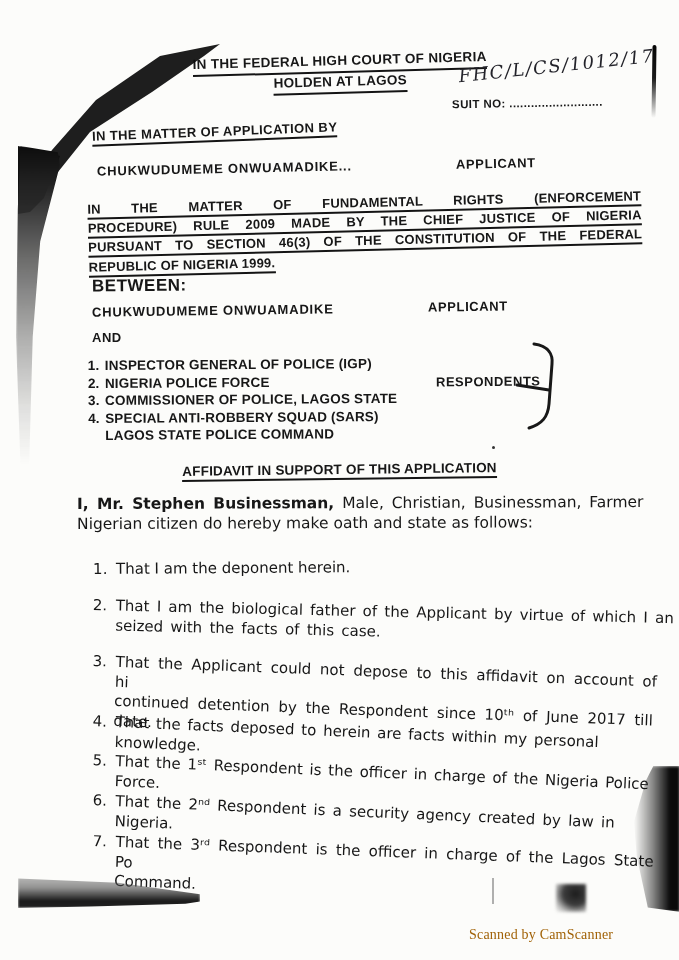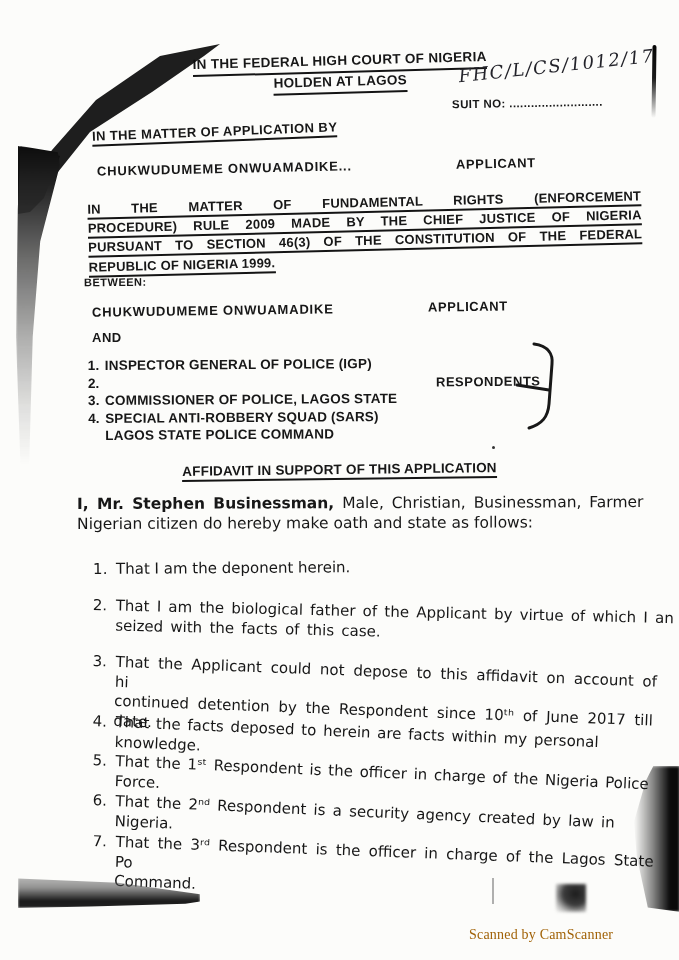--- a/index.html
+++ b/index.html
@@ -26,21 +26,21 @@
   .matter-by .u{border-bottom-width:2px;}
   .name-row1{left:97px;top:161px;transform:rotate(-1.2deg);font-weight:bold;font-size:13px;letter-spacing:.8px;}
   .applicant1{left:456px;top:156px;transform:rotate(-1.2deg);font-weight:bold;font-size:13px;letter-spacing:.6px;}
   .fundamental{left:88px;top:196px;width:554px;transform:rotate(-1.4deg);font-weight:bold;font-size:13px;}
   .fundamental .fl{border-bottom:2px solid #141414;padding-bottom:1px;margin-bottom:2px;
     line-height:14px;text-align:justify;text-align-last:justify;letter-spacing:.2px;}
   .fundamental .fl-last{border-bottom:2px solid #141414;padding-bottom:1px;display:inline-block;
     line-height:14px;letter-spacing:.2px;}
 
   
-  .between{left:84px;top:276px;font-weight:bold;font-size:11px;letter-spacing:.5px;transform:rotate(-.6deg);}
+  .between{left:92px;top:276px;font-weight:bold;font-size:17px;letter-spacing:.5px;transform:rotate(-.6deg);}
   .name-row2{left:92px;top:303px;font-weight:bold;font-size:13px;letter-spacing:.8px;transform:rotate(-.8deg);}
   .applicant2{left:428px;top:299px;font-weight:bold;font-size:13px;letter-spacing:.6px;transform:rotate(-.8deg);}
   .and-label{left:92px;top:330px;font-weight:bold;font-size:13px;letter-spacing:.5px;}
   .resp-list{left:88px;top:356px;transform:rotate(-.4deg);font-weight:bold;font-size:13.5px;}
   .resp-row{display:flex;line-height:17.5px;letter-spacing:.2px;}
   .resp-row .n{width:17px;flex:none;}
   .resp-label{left:436px;top:374px;font-weight:bold;font-size:13px;letter-spacing:.5px;transform:rotate(-.5deg);text-align:center;}
 
   
   .aff-title{left:0;top:462px;width:679px;text-align:center;transform:rotate(-.7deg);
@@ -112,20 +112,21 @@
 <div class="abs applicant2">APPLICANT</div>
 <div class="abs and-label">AND</div>
 
 <div class="abs resp-list">
   <div class="resp-row">
     <span class="n">1.</span>
     <span>INSPECTOR GENERAL OF POLICE (IGP)</span>
   </div>
   <div class="resp-row">
     <span class="n">2.</span>
+    <span>NIGERIA POLICE FORCE</span>
   </div>
   <div class="resp-row">
     <span class="n">3.</span>
     <span>COMMISSIONER OF POLICE, LAGOS STATE</span>
   </div>
   <div class="resp-row">
     <span class="n">4.</span>
     <span>SPECIAL ANTI-ROBBERY SQUAD (SARS)</span>
   </div>
   <div class="resp-row">

